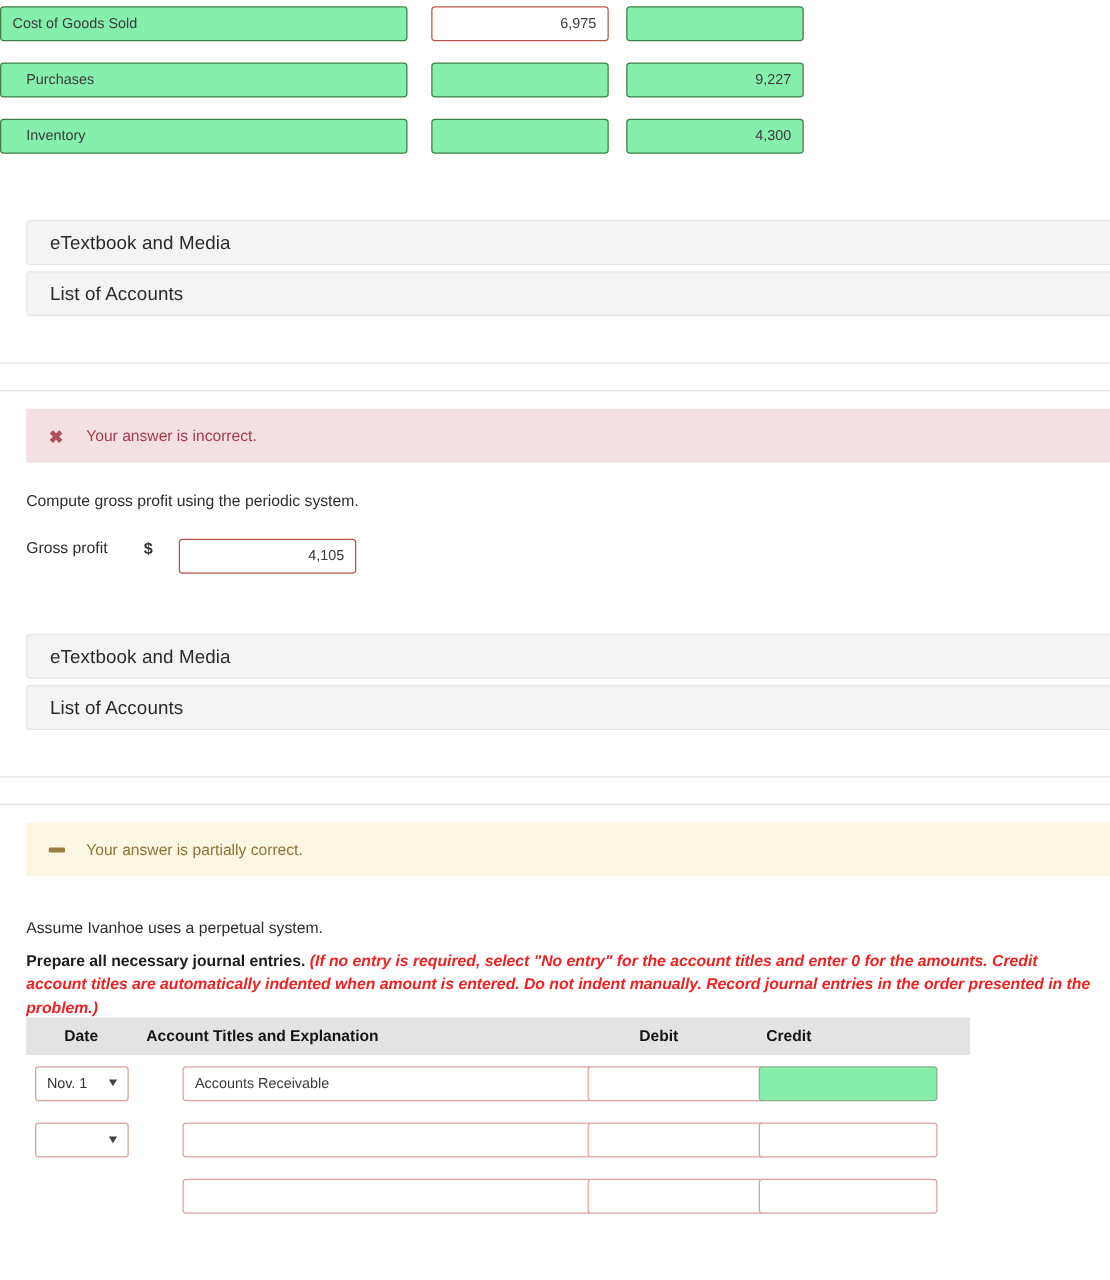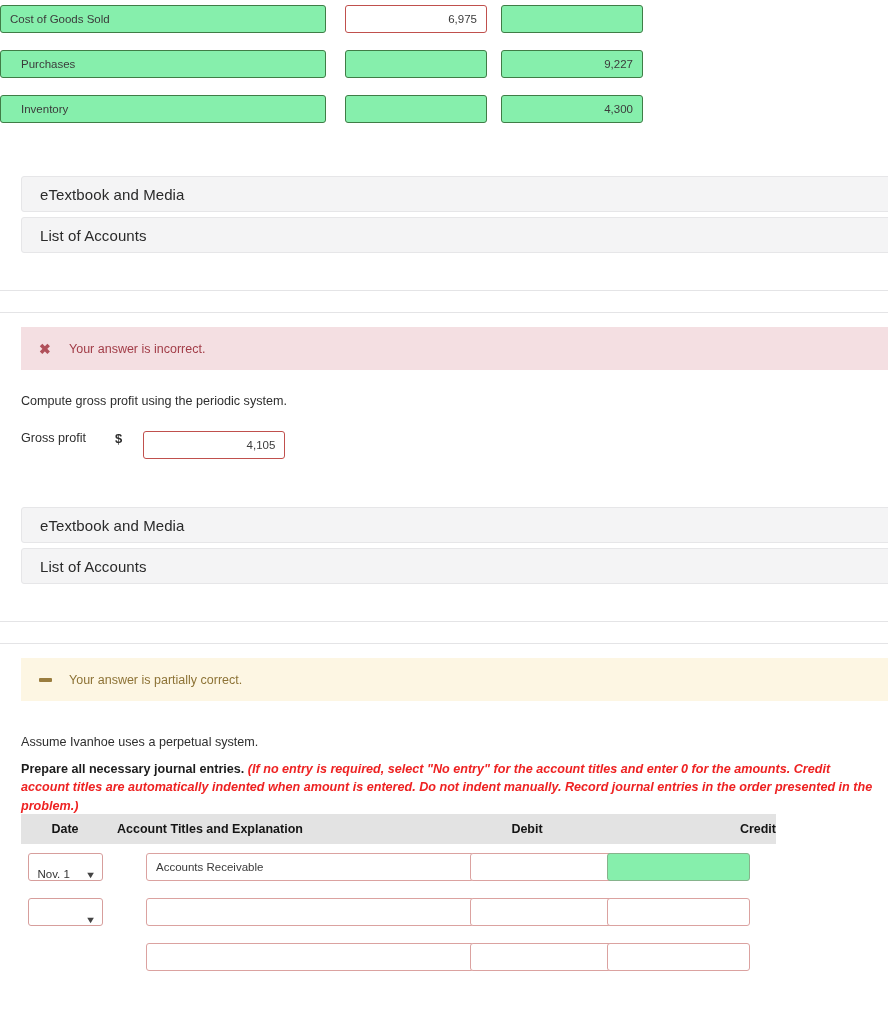--- a/index.html
+++ b/index.html
@@ -118,34 +118,34 @@
     display: flex; align-items: center;
     height: 30px;
     background: #e3e3e3;
     font-size: 12.5px;
     font-weight: bold;
     color: #151515;
   }
   .jh-date { width: 88px; text-align: center; }
   .jh-acct { width: 332px; padding-left: 8px; }
   .jh-debit { width: 172px; text-align: center; }
-  .jh-credit { width: 163px; text-align: right; }
+  .jh-credit { width: 163px; text-align: left; }
 
   .jrow { display: flex; align-items: center; height: 45px; }
   .jc-date { width: 88px; display: flex; justify-content: center; }
   .jc-acct { width: 342px; padding-left: 17px; }
   .jc-debit { width: 153px; padding-left: 19px; }
   .jc-credit { width: 155px; padding-left: 3px; }
 
   .jsel {
     width: 75px; height: 28px;
     border: 1px solid #d79e9c;
     border-radius: 3px;
     background: #ffffff;
-    display: flex; align-items: flex-end;
+    display: flex; align-items: center;
     padding: 0 7px 0 9px;
     font-size: 11.5px;
     color: #333;
     position: relative;
   }
   .jsel .selval { flex: 1; }
   .jsel .chev {
     font-size: 9px; color: #444; line-height: 1;
     transform: scaleX(1.25);
   }

